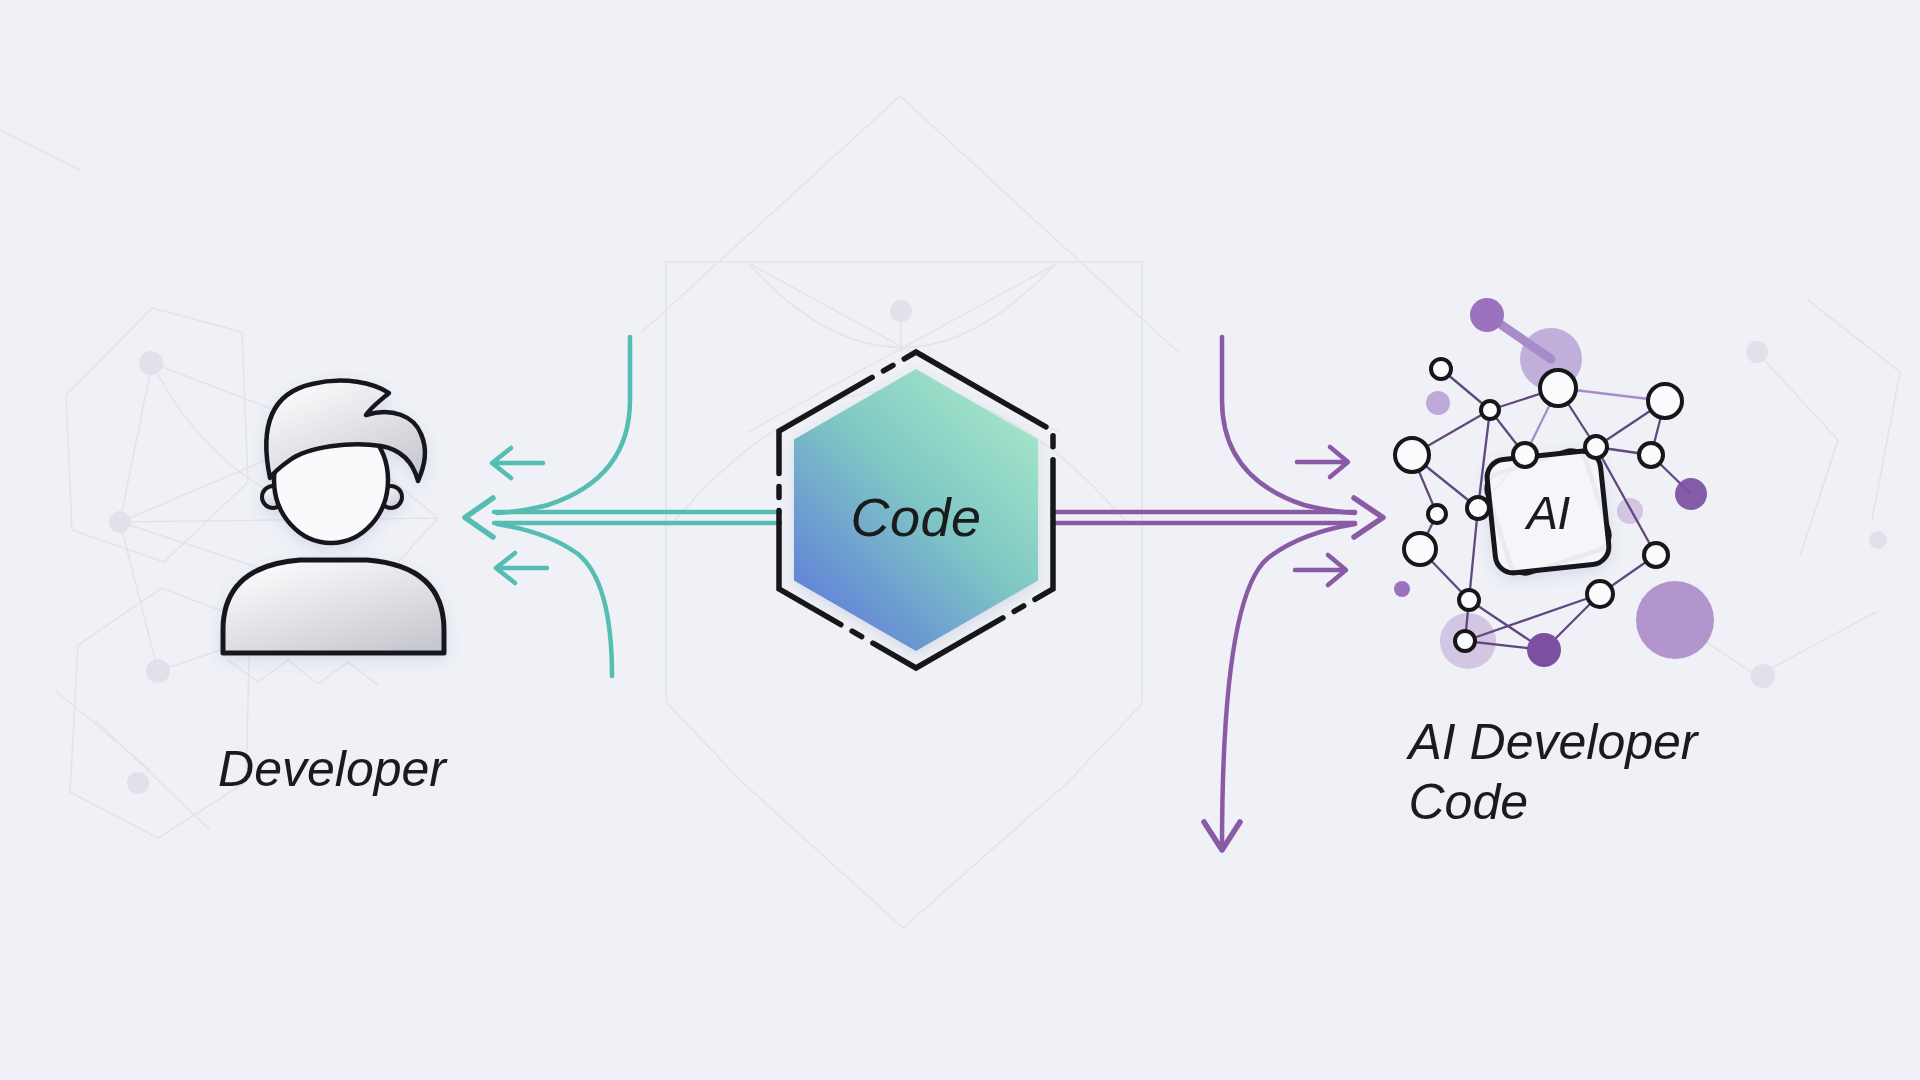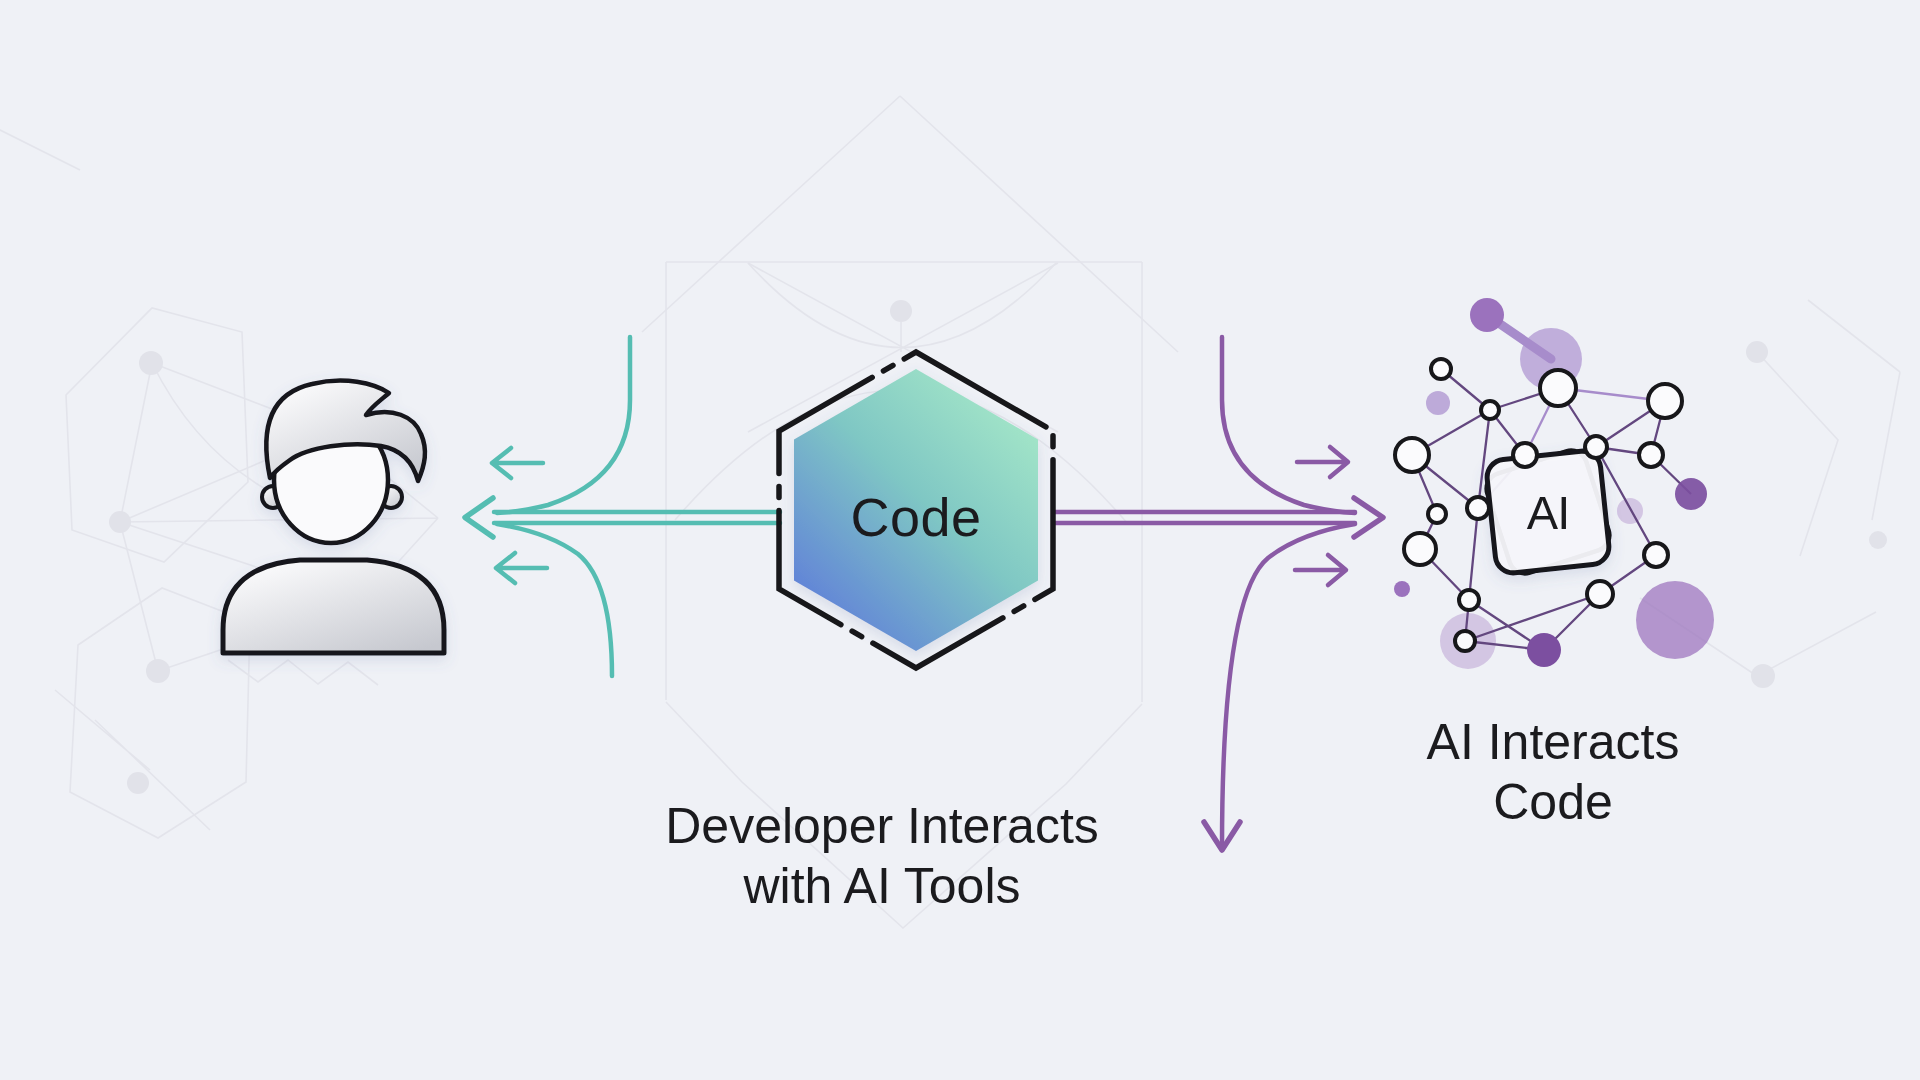--- a/index.html
+++ b/index.html
@@ -1,20 +1,20 @@
 <!DOCTYPE html>
 <html style="--bg: #EFF1F6; --text: #1B1B1E; --outline: #17171A; --teal: #55BDB2; --purple: #8A5AA5; --edge: #63477F; --edge-light: #A78CCB; --node-fill: #FBFBFD; --np-dark: #7C4FA0; --np-mid: #9B72BD; --np-light: #B49ED4; --np-pale: #C7B4DC; --hex-grad-1: #A5E7C8; --hex-grad-2: #7FC7C4; --hex-grad-3: #5E7BDA; --gray-grad-1: #FDFDFE; --gray-grad-2: #C6C8CF; --faint: #E3E4EB; --faint-dot: #E1E2E9;"><head>
 <meta charset="utf-8">
 <style>
   html,body{margin:0;padding:0;background:#dfe1e8;}
   .stage{position:relative;width:1920px;height:1080px;overflow:hidden;
          background:var(--bg,#EFF1F6);font-family:"Liberation Sans",sans-serif;}
   .stage > svg{position:absolute;left:0;top:0;}
-  .lbl{position:absolute;transform:translate(-50%,-50%);text-align:center;
-       color:var(--text,#1b1b1e);font-weight:500;font-size:50px;line-height:1.2;white-space:nowrap;}
+  .lbl{position:absolute;transform:translate(-50%,-50%);
+       color:var(--text,#1b1b1e);font-weight:500;font-size:50px;line-height:1.2;white-space:nowrap;font-style:italic;}
   .lbl span{display:block;}
   .hex-lbl{font-size:54px;font-weight:500;letter-spacing:.5px;}
   .ai-lbl{font-size:47px;font-weight:500;letter-spacing:-1px;}
   
   .decor{stroke:var(--faint,#E3E4EB);stroke-width:1.6;fill:none;}
   .decor-dot{fill:var(--faint-dot,#E1E2E9);stroke:none;}
   
   .flow-teal{stroke:var(--teal,#55BDB2);fill:none;stroke-width:4.5;stroke-linecap:round;stroke-linejoin:round;}
   .flow-purple{stroke:var(--purple,#8A5AA5);fill:none;stroke-width:4.5;stroke-linecap:round;stroke-linejoin:round;}
   .head{stroke-width:5.5;}
@@ -157,24 +157,21 @@
       <circle class="bnode" cx="1656" cy="555" r="12"></circle>
     </g>
   </g>
 </svg>
 
 <div class="lbl hex-lbl" style="left:916px;top:517px;">Code</div>
 
 <div class="lbl ai-lbl" style="left:1548px;top:513px;">AI</div>
 
 <div class="lbl" style="left:332px;top:769px;">
+  <span>Developer</span>
 </div>
 
-<div class="lbl" style="left:882px;top:856px;">
-  <span>Developer Interacts</span>
-  <span>with AI Tools</span>
-</div>
 
 <div class="lbl" style="left:1553px;top:772px;">
-  <span>AI Interacts</span>
+  <span>AI Developer</span>
   <span>Code</span>
 </div>
 </div>
 
 </body></html>

